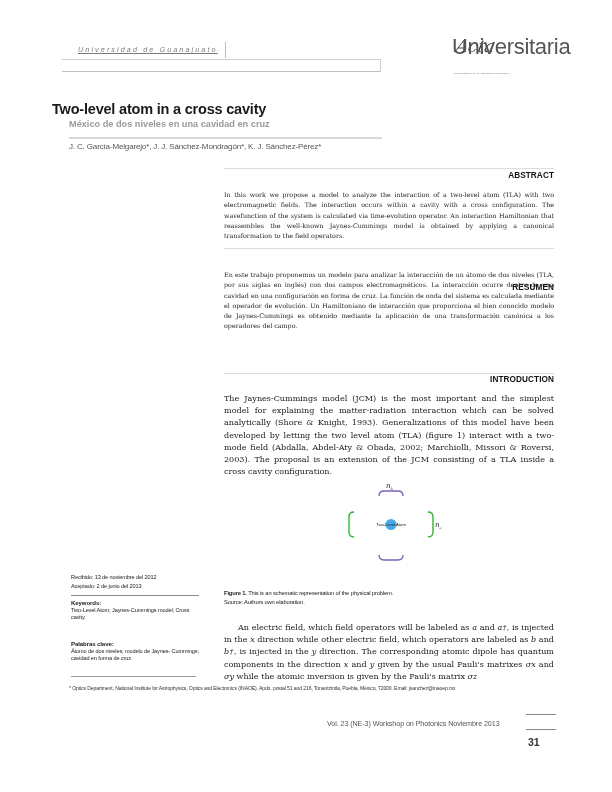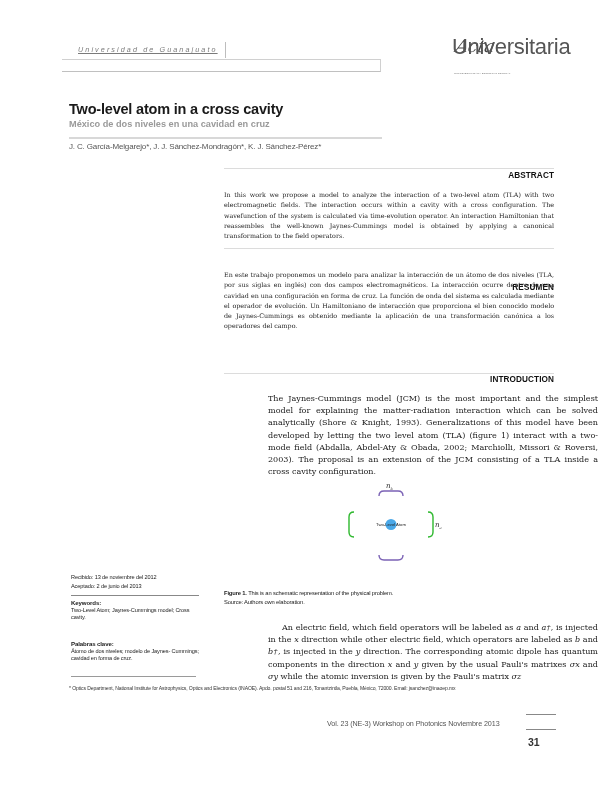--- a/index.html
+++ b/index.html
@@ -8,32 +8,32 @@
 
   
   .univ-name { left: 78px; top: 45px; font-size: 7.2px; letter-spacing: 2.1px; font-style: italic; color: #7a7a7a; font-family: "Liberation Sans", sans-serif; text-decoration: underline; }
   .header-vline { left: 225px; top: 42px; width: 1px; height: 16px; background: #bdbdbd; }
   .header-box { left: 62px; top: 59px; width: 318px; height: 11px; border-top: 1px solid #d0d0d0; border-right: 1px solid #d0d0d0; border-bottom: 1px solid #c0c0c0; }
   .logo-acta { left: 456px; top: 38px; font-family: "DejaVu Serif", serif; font-style: italic; font-size: 17px; color: #444; line-height: 1; transform: skewX(-12deg); }
   .logo-univ { left: 452px; top: 36px; font-size: 22px; color: #555; letter-spacing: -0.3px; line-height: 1; font-family: "Liberation Sans", sans-serif; }
   .logo-sub { left: 454px; top: 72px; font-size: 2.4px; color: #666; letter-spacing: 0.2px; white-space: nowrap; }
 
   
-  .title { left: 69px; top: 101px; font-size: 14.5px; font-weight: bold; color: #1a1a1a; letter-spacing: -0.2px; text-align: center; }
+  .title { left: 52px; top: 101px; font-size: 14.5px; font-weight: bold; color: #1a1a1a; letter-spacing: -0.2px; text-align: center; }
   .subtitle { left: 69px; top: 119px; font-size: 9.2px; font-weight: bold; color: #9a9a9a; }
   .title-rule { left: 69px; top: 137px; width: 313px; height: 1.5px; background: #d8d8d8; }
   .authors { left: 69px; top: 142px; font-size: 8px; color: #555; letter-spacing: -0.15px; }
 
   
   .section-head { right: 58px; font-size: 8.2px; font-weight: bold; color: #111; text-align: right; letter-spacing: 0.1px; }
   .section-rule { left: 224px; width: 330px; height: 1px; background: #dcdcdc; }
 
   
   .body-small { left: 224px; width: 330px; font-family: "DejaVu Serif", serif; font-size: 6.35px; line-height: 10.3px; color: #222; text-align: justify; }
-  .body-large { left: 224px; width: 330px; font-family: "DejaVu Serif", serif; font-size: 8.05px; line-height: 12.2px; color: #1a1a1a; text-align: justify; margin-left: 44px; }
+  .body-large { left: 224px; width: 330px; font-family: "DejaVu Serif", serif; font-size: 8.05px; line-height: 12.2px; color: #1a1a1a; text-align: justify; }
   .indent { text-indent: 14px; }
 
   
   .figure { left: 336px; top: 478px; width: 110px; height: 90px; }
   .fig-caption { left: 224px; top: 589px; font-size: 5.8px; line-height: 8.5px; color: #222; letter-spacing: -0.15px; }
   .fig-caption b { font-weight: bold; }
 
   
   .side { left: 71px; width: 128px; font-size: 5.6px; line-height: 7.2px; color: #222; letter-spacing: -0.12px; }
   .side-rule { left: 71px; width: 128px; height: 1px; background: #888; }

